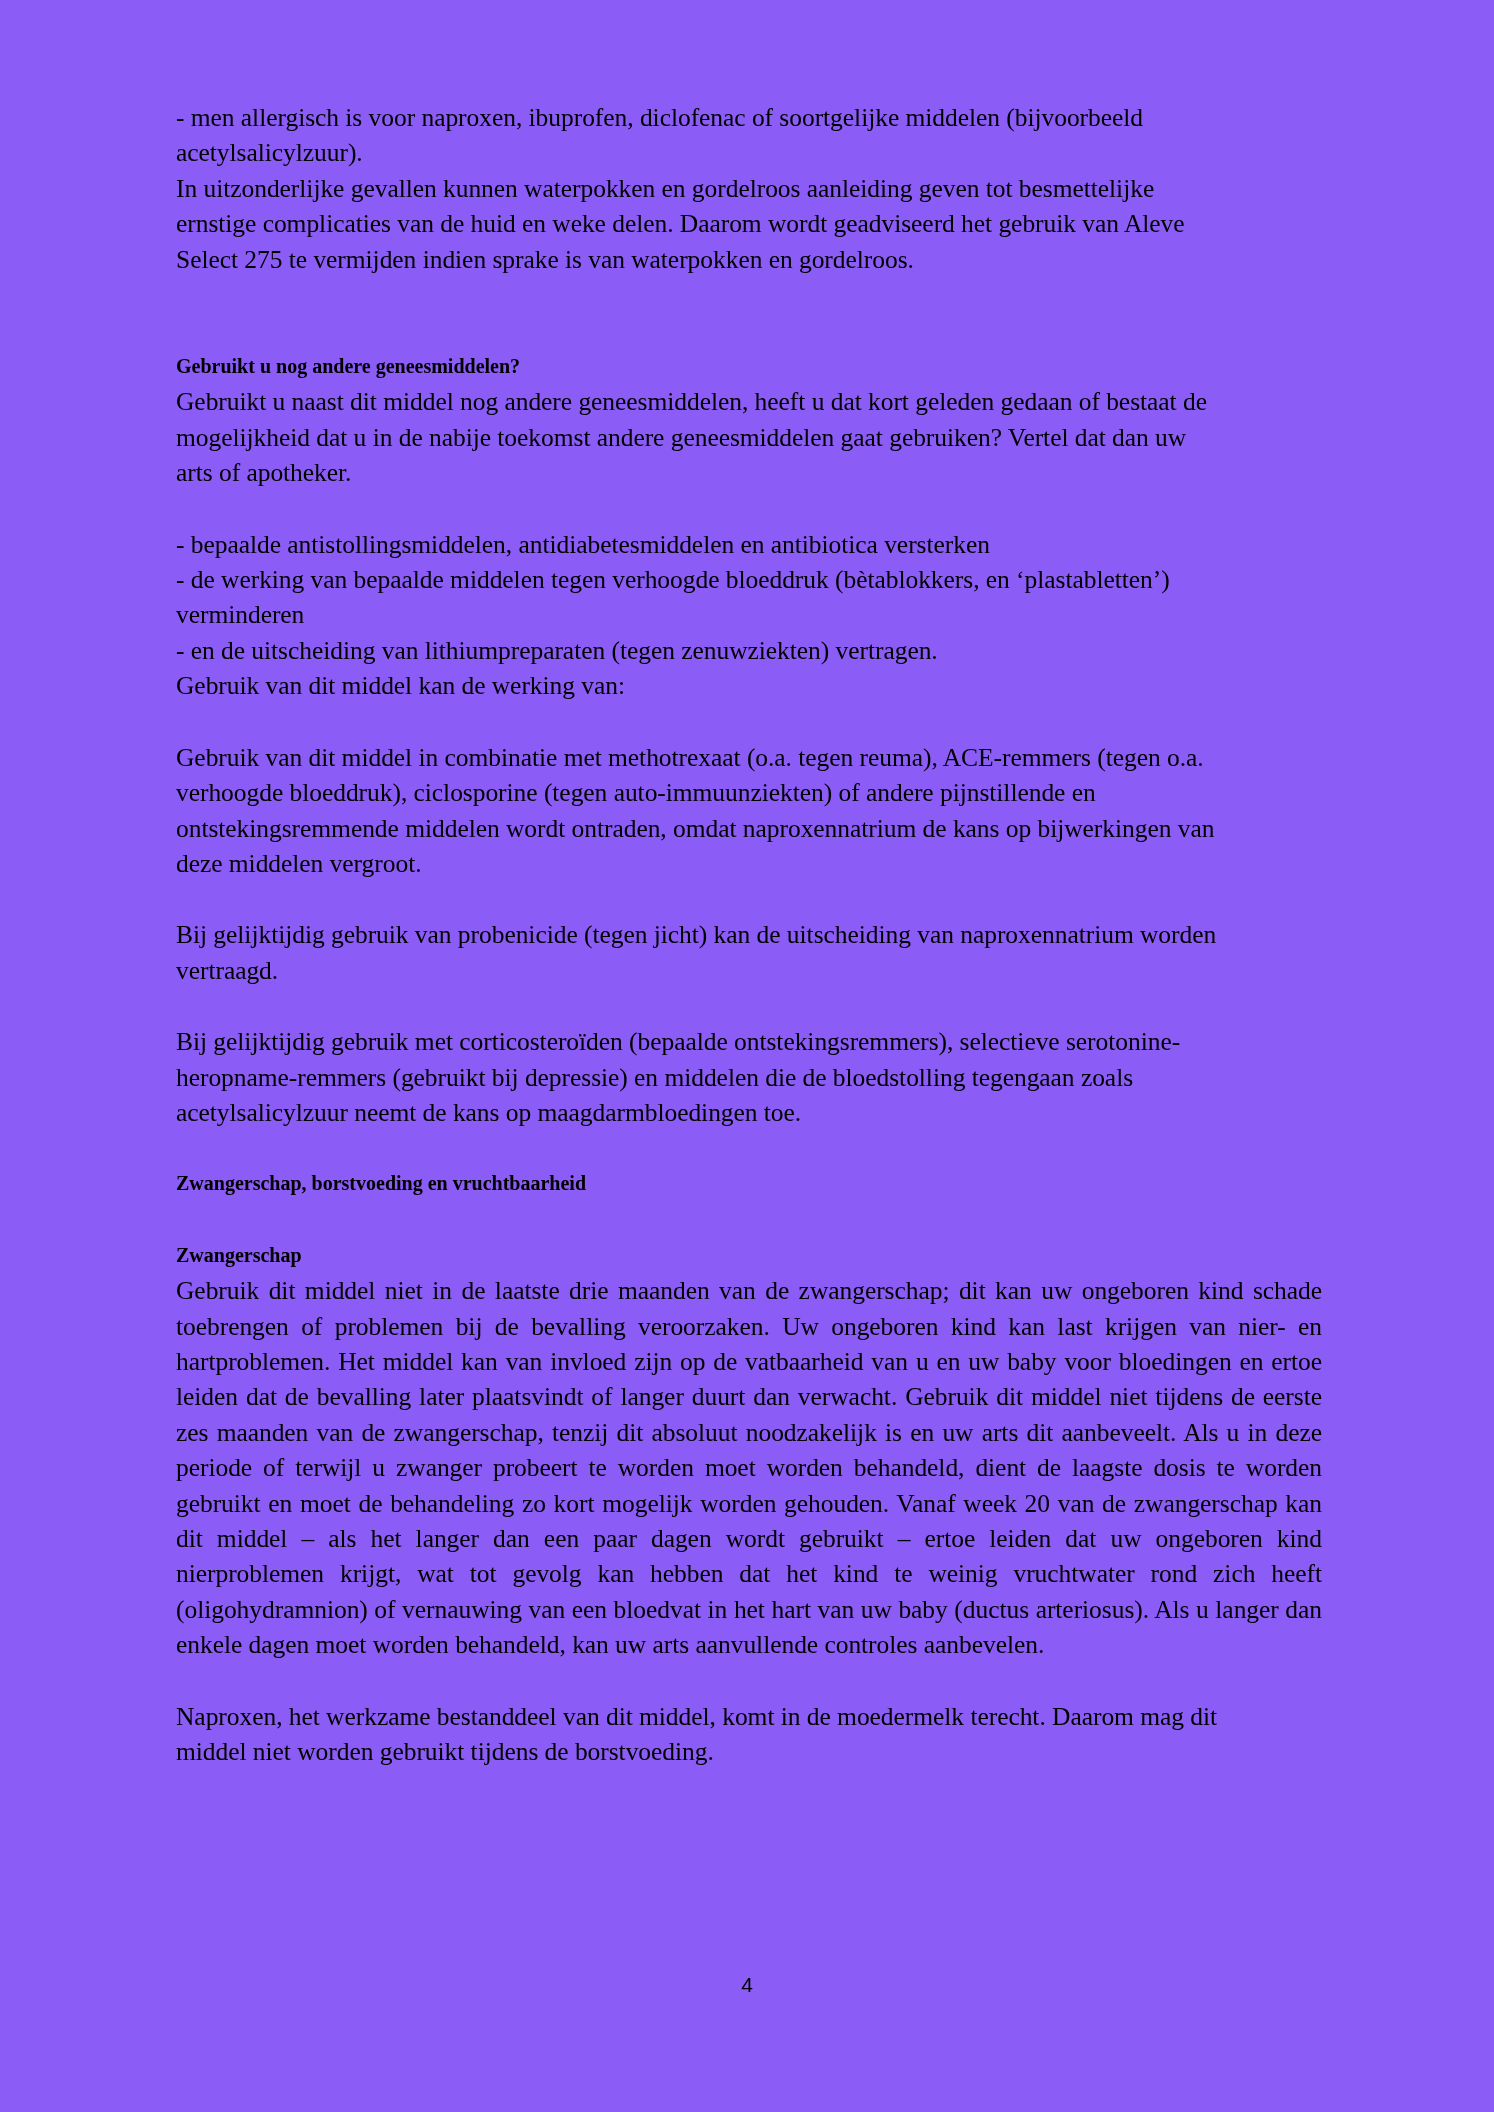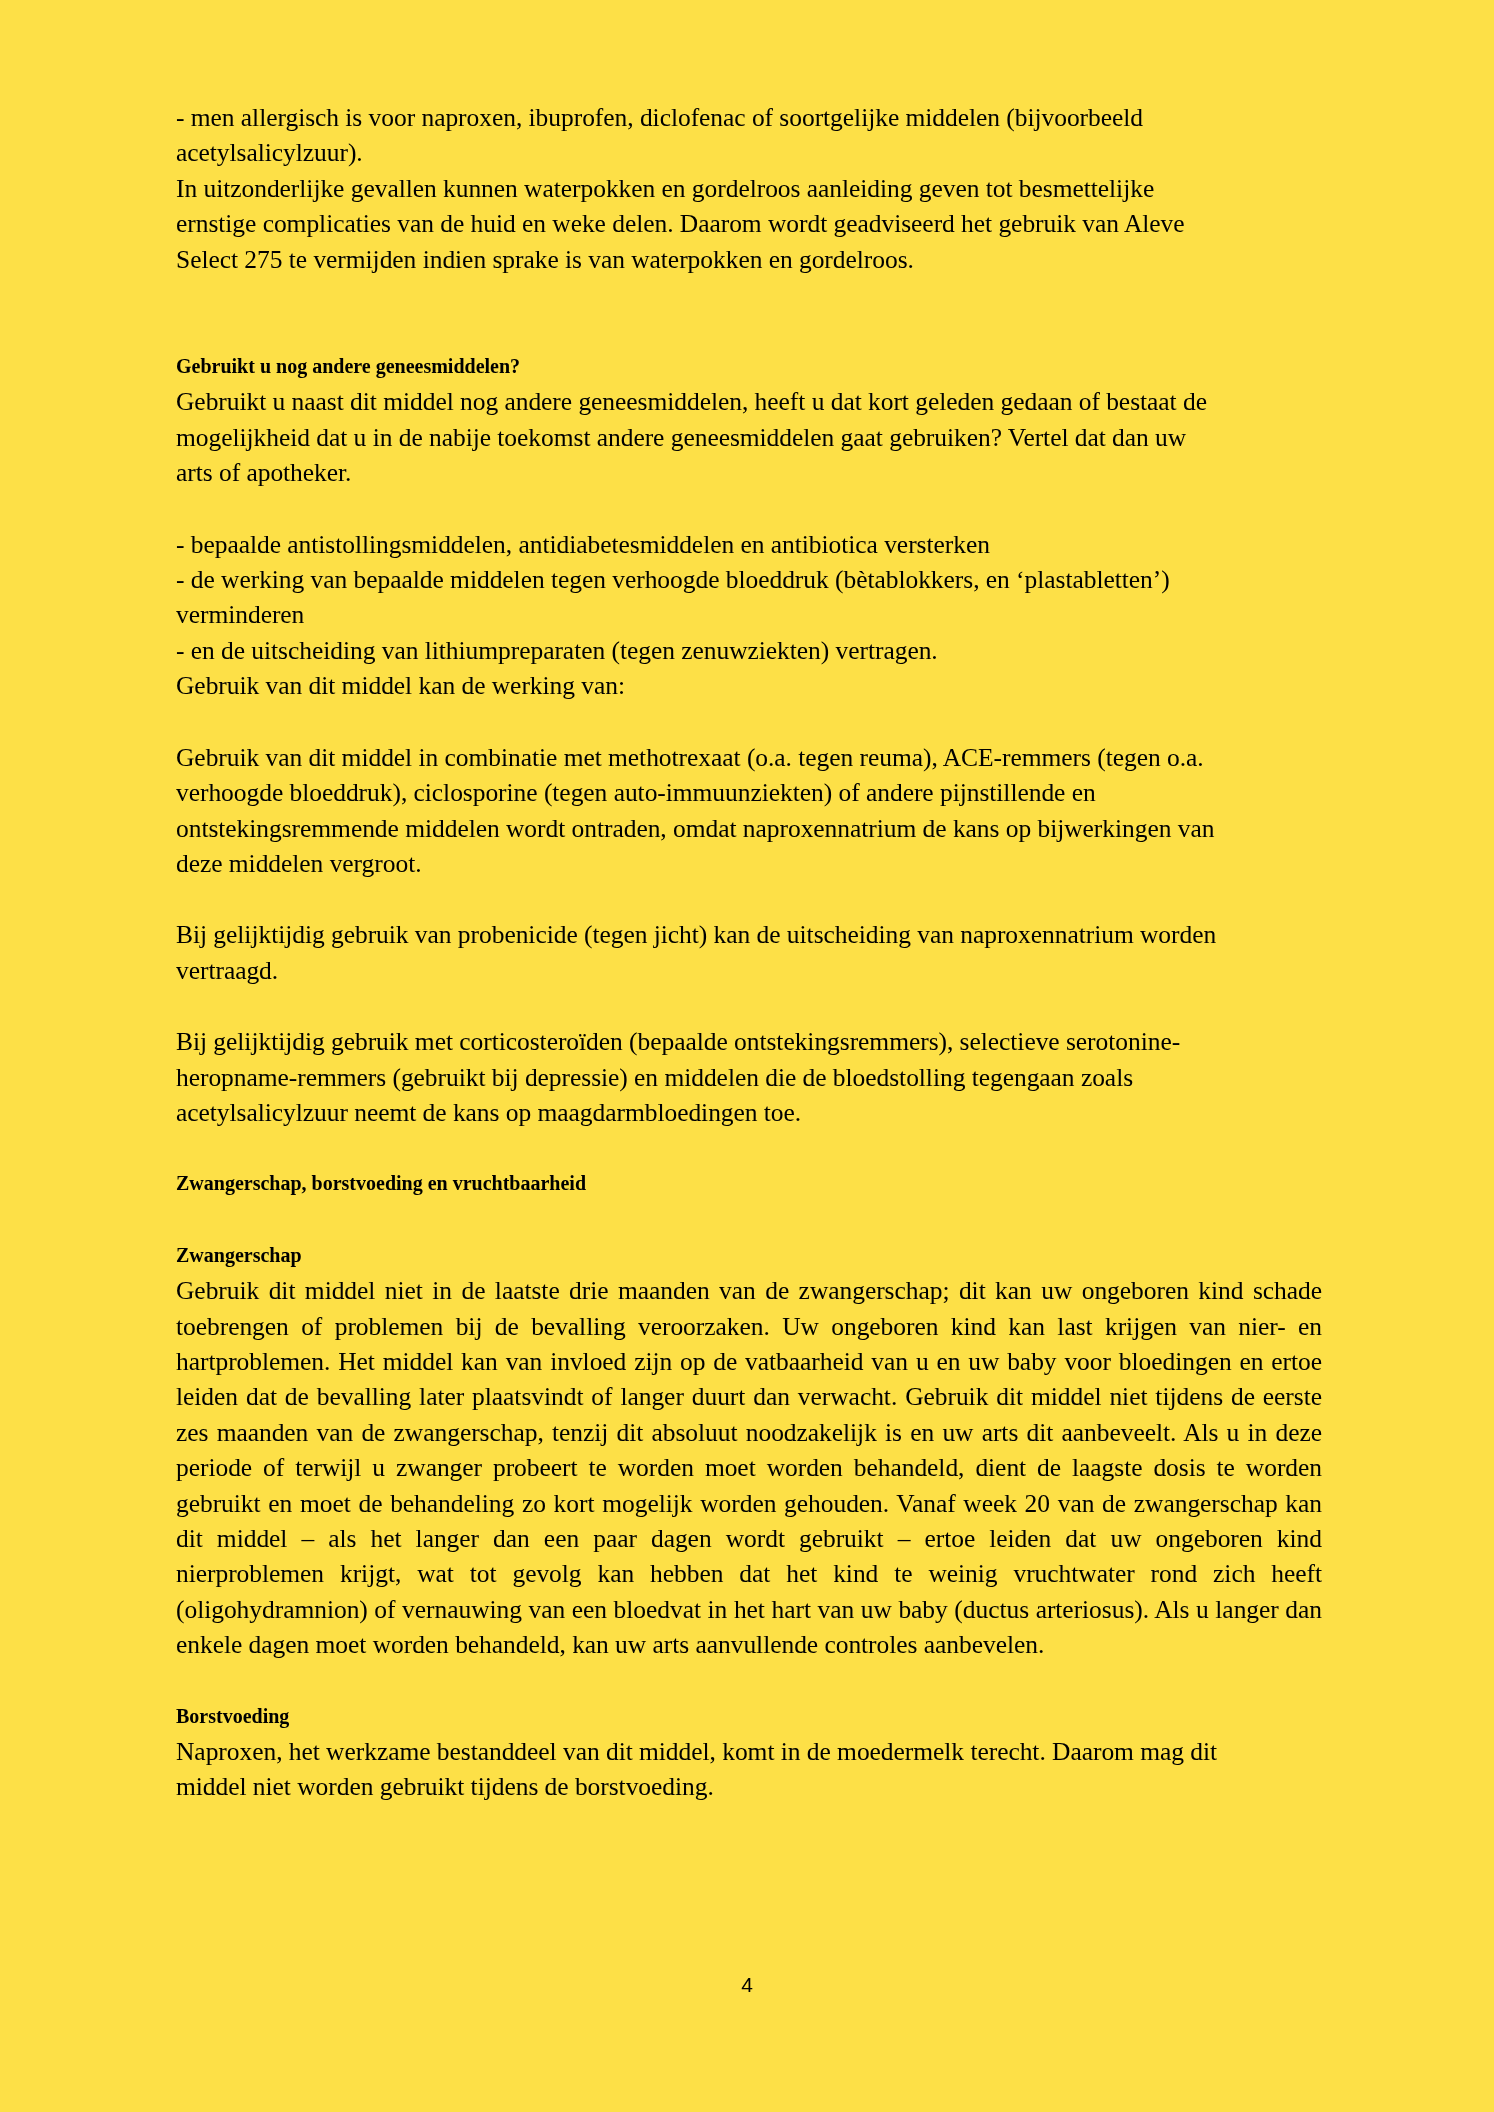--- a/index.html
+++ b/index.html
@@ -10,21 +10,21 @@
   }
   body {
     font-family: "Liberation Serif", "DejaVu Serif", serif;
     color: #000000;
   }
   .page {
     position: relative;
     width: 1494px;
     height: 2112px;
     margin: 0 auto;
-    background: #fde047;
+    background: #8b5cf6;
     overflow: hidden;
     box-sizing: border-box;
   }
   .content {
     position: absolute;
     left: 176px;
     top: 100px;
     width: 1146px;
   }
   .para {
@@ -122,21 +122,20 @@
 
 
     <div class="gap-md"></div>
 
     <h2 class="heading">Zwangerschap</h2>
 
     <p class="para justify">Gebruik dit middel niet in de laatste drie maanden van de zwangerschap; dit kan uw ongeboren kind schade toebrengen of problemen bij de bevalling veroorzaken. Uw ongeboren kind kan last krijgen van nier- en hartproblemen. Het middel kan van invloed zijn op de vatbaarheid van u en uw baby voor bloedingen en ertoe leiden dat de bevalling later plaatsvindt of langer duurt dan verwacht. Gebruik dit middel niet tijdens de eerste zes maanden van de zwangerschap, tenzij dit absoluut noodzakelijk is en uw arts dit aanbeveelt. Als u in deze periode of terwijl u zwanger probeert te worden moet worden behandeld, dient de laagste dosis te worden gebruikt en moet de behandeling zo kort mogelijk worden gehouden. Vanaf week 20 van de zwangerschap kan dit middel – als het langer dan een paar dagen wordt gebruikt – ertoe leiden dat uw ongeboren kind nierproblemen krijgt, wat tot gevolg kan hebben dat het kind te weinig vruchtwater rond zich heeft (oligohydramnion) of vernauwing van een bloedvat in het hart van uw baby (ductus arteriosus). Als u langer dan enkele dagen moet worden behandeld, kan uw arts aanvullende controles aanbevelen.</p>
 
     <div class="gap-md"></div>
 
-    <h2 class="heading">Borstvoeding</h2>
 
     <p class="para">Naproxen, het werkzame bestanddeel van dit middel, komt in de moedermelk terecht. Daarom mag dit
 middel niet worden gebruikt tijdens de borstvoeding.</p>
 
     <div class="gap-md"></div>
 
 
   </div>
 
   <div class="footer">4</div>

